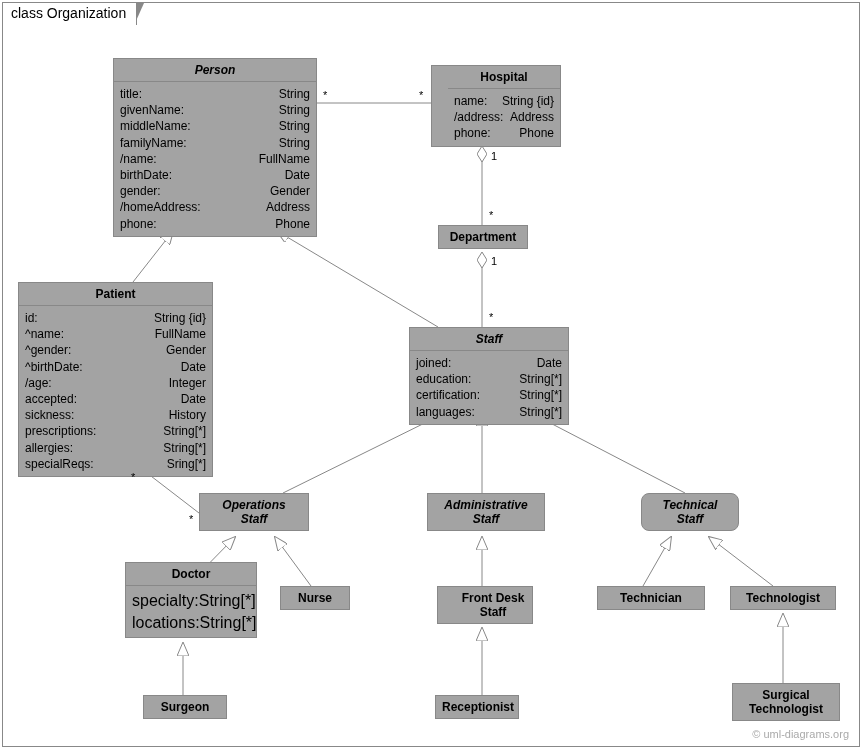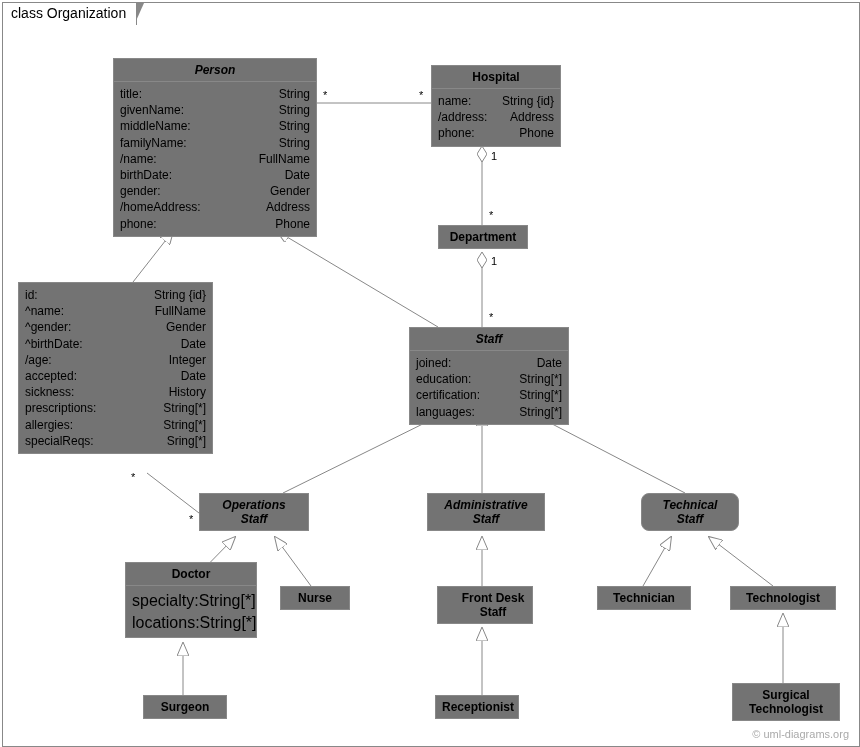--- a/index.html
+++ b/index.html
@@ -31,21 +31,21 @@
     position: absolute;
     right: -8px; top: 0;
     width: 0; height: 0;
     border-top: 0 solid transparent;
     border-left: 8px solid #888;
     border-bottom: 18px solid transparent;
   }
   .cls {
     position: absolute;
     border: 1px solid #888;
-    background: #737373;
+    background: #a3a3a3;
     box-sizing: border-box;
   }
   .cls-title {
     text-align: center;
     padding: 4px 6px;
     font-style: italic;
     font-weight: bold;
     border-bottom: 1px solid #888;
   }
   .cls-title.plain { font-style: normal; }
@@ -167,21 +167,21 @@
           <span>/homeAddress:</span>
           <span>Address</span>
         </div>
       <div class="cls-row">
           <span>phone:</span>
           <span>Phone</span>
         </div>
     </div>
   </div>
 
-  <div class="cls" style="left:428px; top:62px; width:130px;">
+  <div class="cls" style="left:428px; top:62px; width:130px;padding-left:16px;">
     <div class="cls-title plain">Hospital</div>
     <div class="cls-body">
       <div class="cls-row">
           <span>name:</span>
           <span>String {id}</span>
         </div>
       <div class="cls-row">
           <span>/address:</span>
           <span>Address</span>
         </div>
@@ -190,20 +190,21 @@
           <span>Phone</span>
         </div>
     </div>
   </div>
 
   <div class="cls" style="left:435px; top:222px; width:90px;">
     <div class="cls-title plain" style="border-bottom:none">Department</div>
   </div>
 
   <div class="cls" style="left:15px; top:279px; width:195px;">
+    <div class="cls-title plain">Patient</div>
     <div class="cls-body">
       <div class="cls-row">
           <span>id:</span>
           <span>String {id}</span>
         </div>
       <div class="cls-row">
           <span>^name:</span>
           <span>FullName</span>
         </div>
       <div class="cls-row">
@@ -294,21 +295,21 @@
 
   <div class="cls" style="left:277px; top:583px; width:70px;">
     <div class="cls-title plain" style="border-bottom:none">Nurse</div>
   </div>
 
   <div class="cls" style="left:434px; top:583px; width:96px;padding-left:16px;">
     <div class="cls-title plain" style="border-bottom:none; white-space:pre-line">Front Desk
 Staff</div>
   </div>
 
-  <div class="cls" style="left:594px; top:583px; width:94px;">
+  <div class="cls" style="left:594px; top:583px; width:108px;">
     <div class="cls-title plain" style="border-bottom:none">Technician</div>
   </div>
 
   <div class="cls" style="left:727px; top:583px; width:106px;">
     <div class="cls-title plain" style="border-bottom:none">Technologist</div>
   </div>
 
   <div class="cls" style="left:140px; top:692px; width:84px;">
     <div class="cls-title plain" style="border-bottom:none">Surgeon</div>
   </div>

